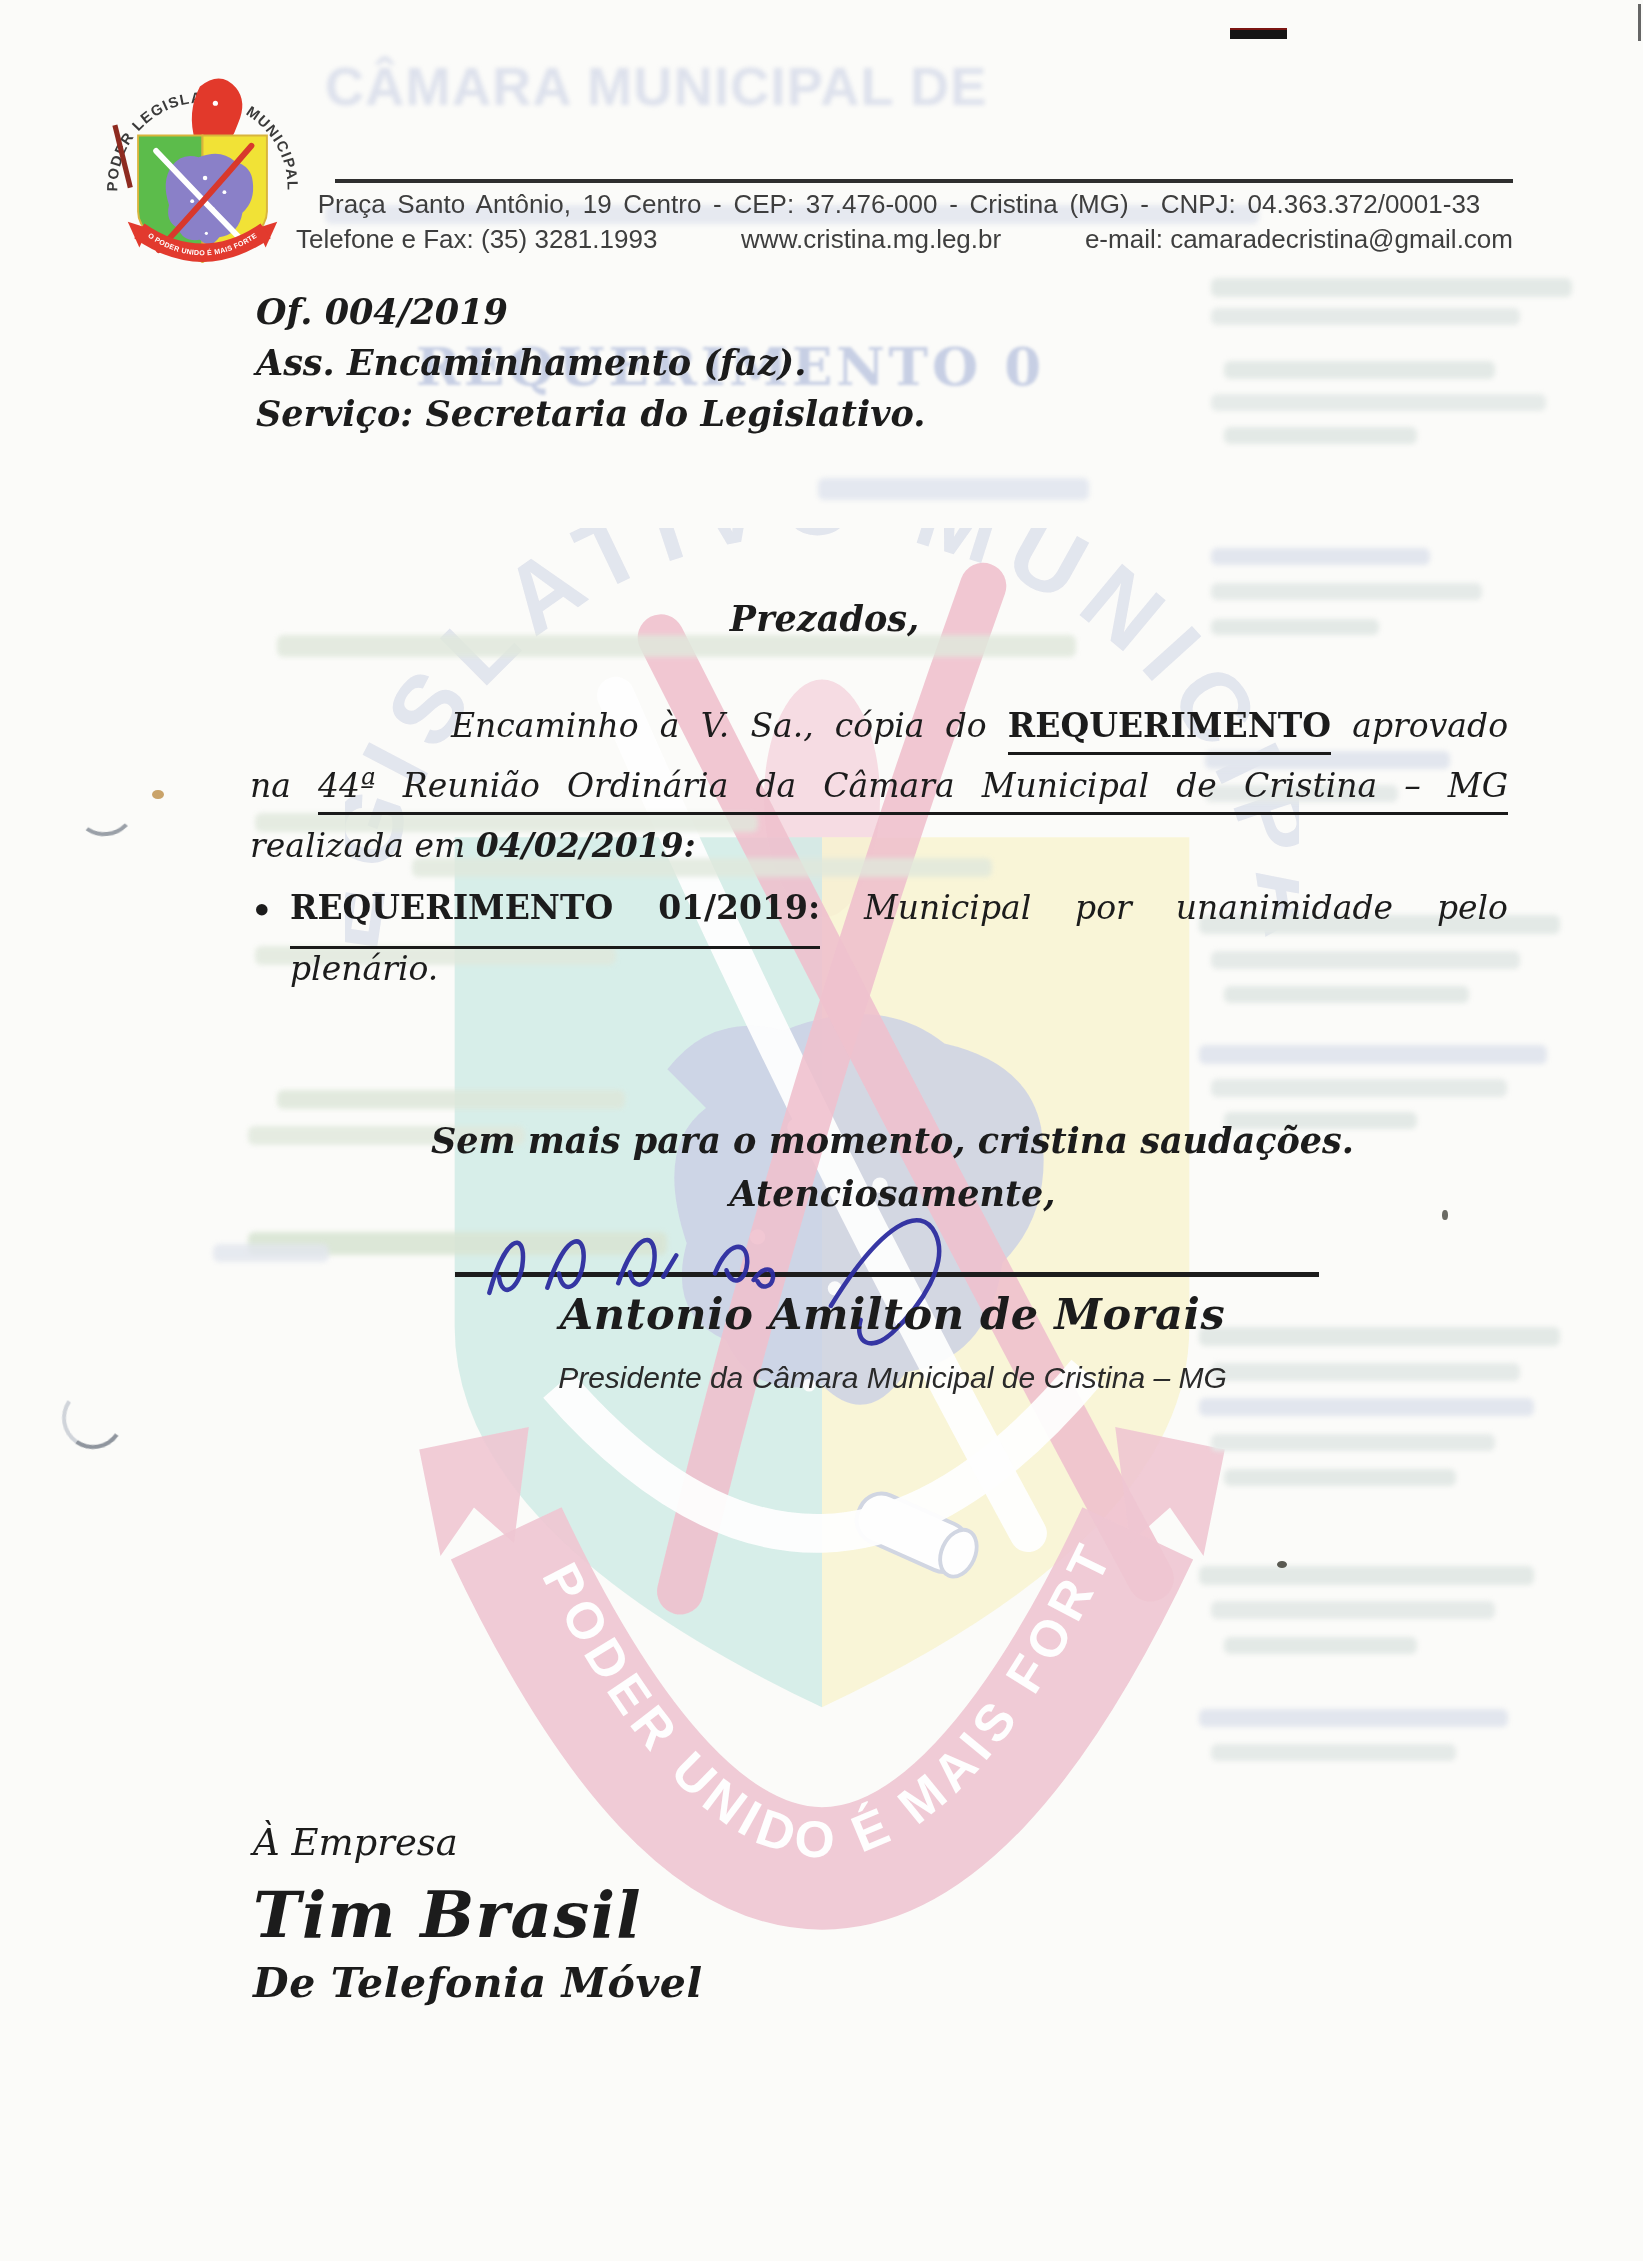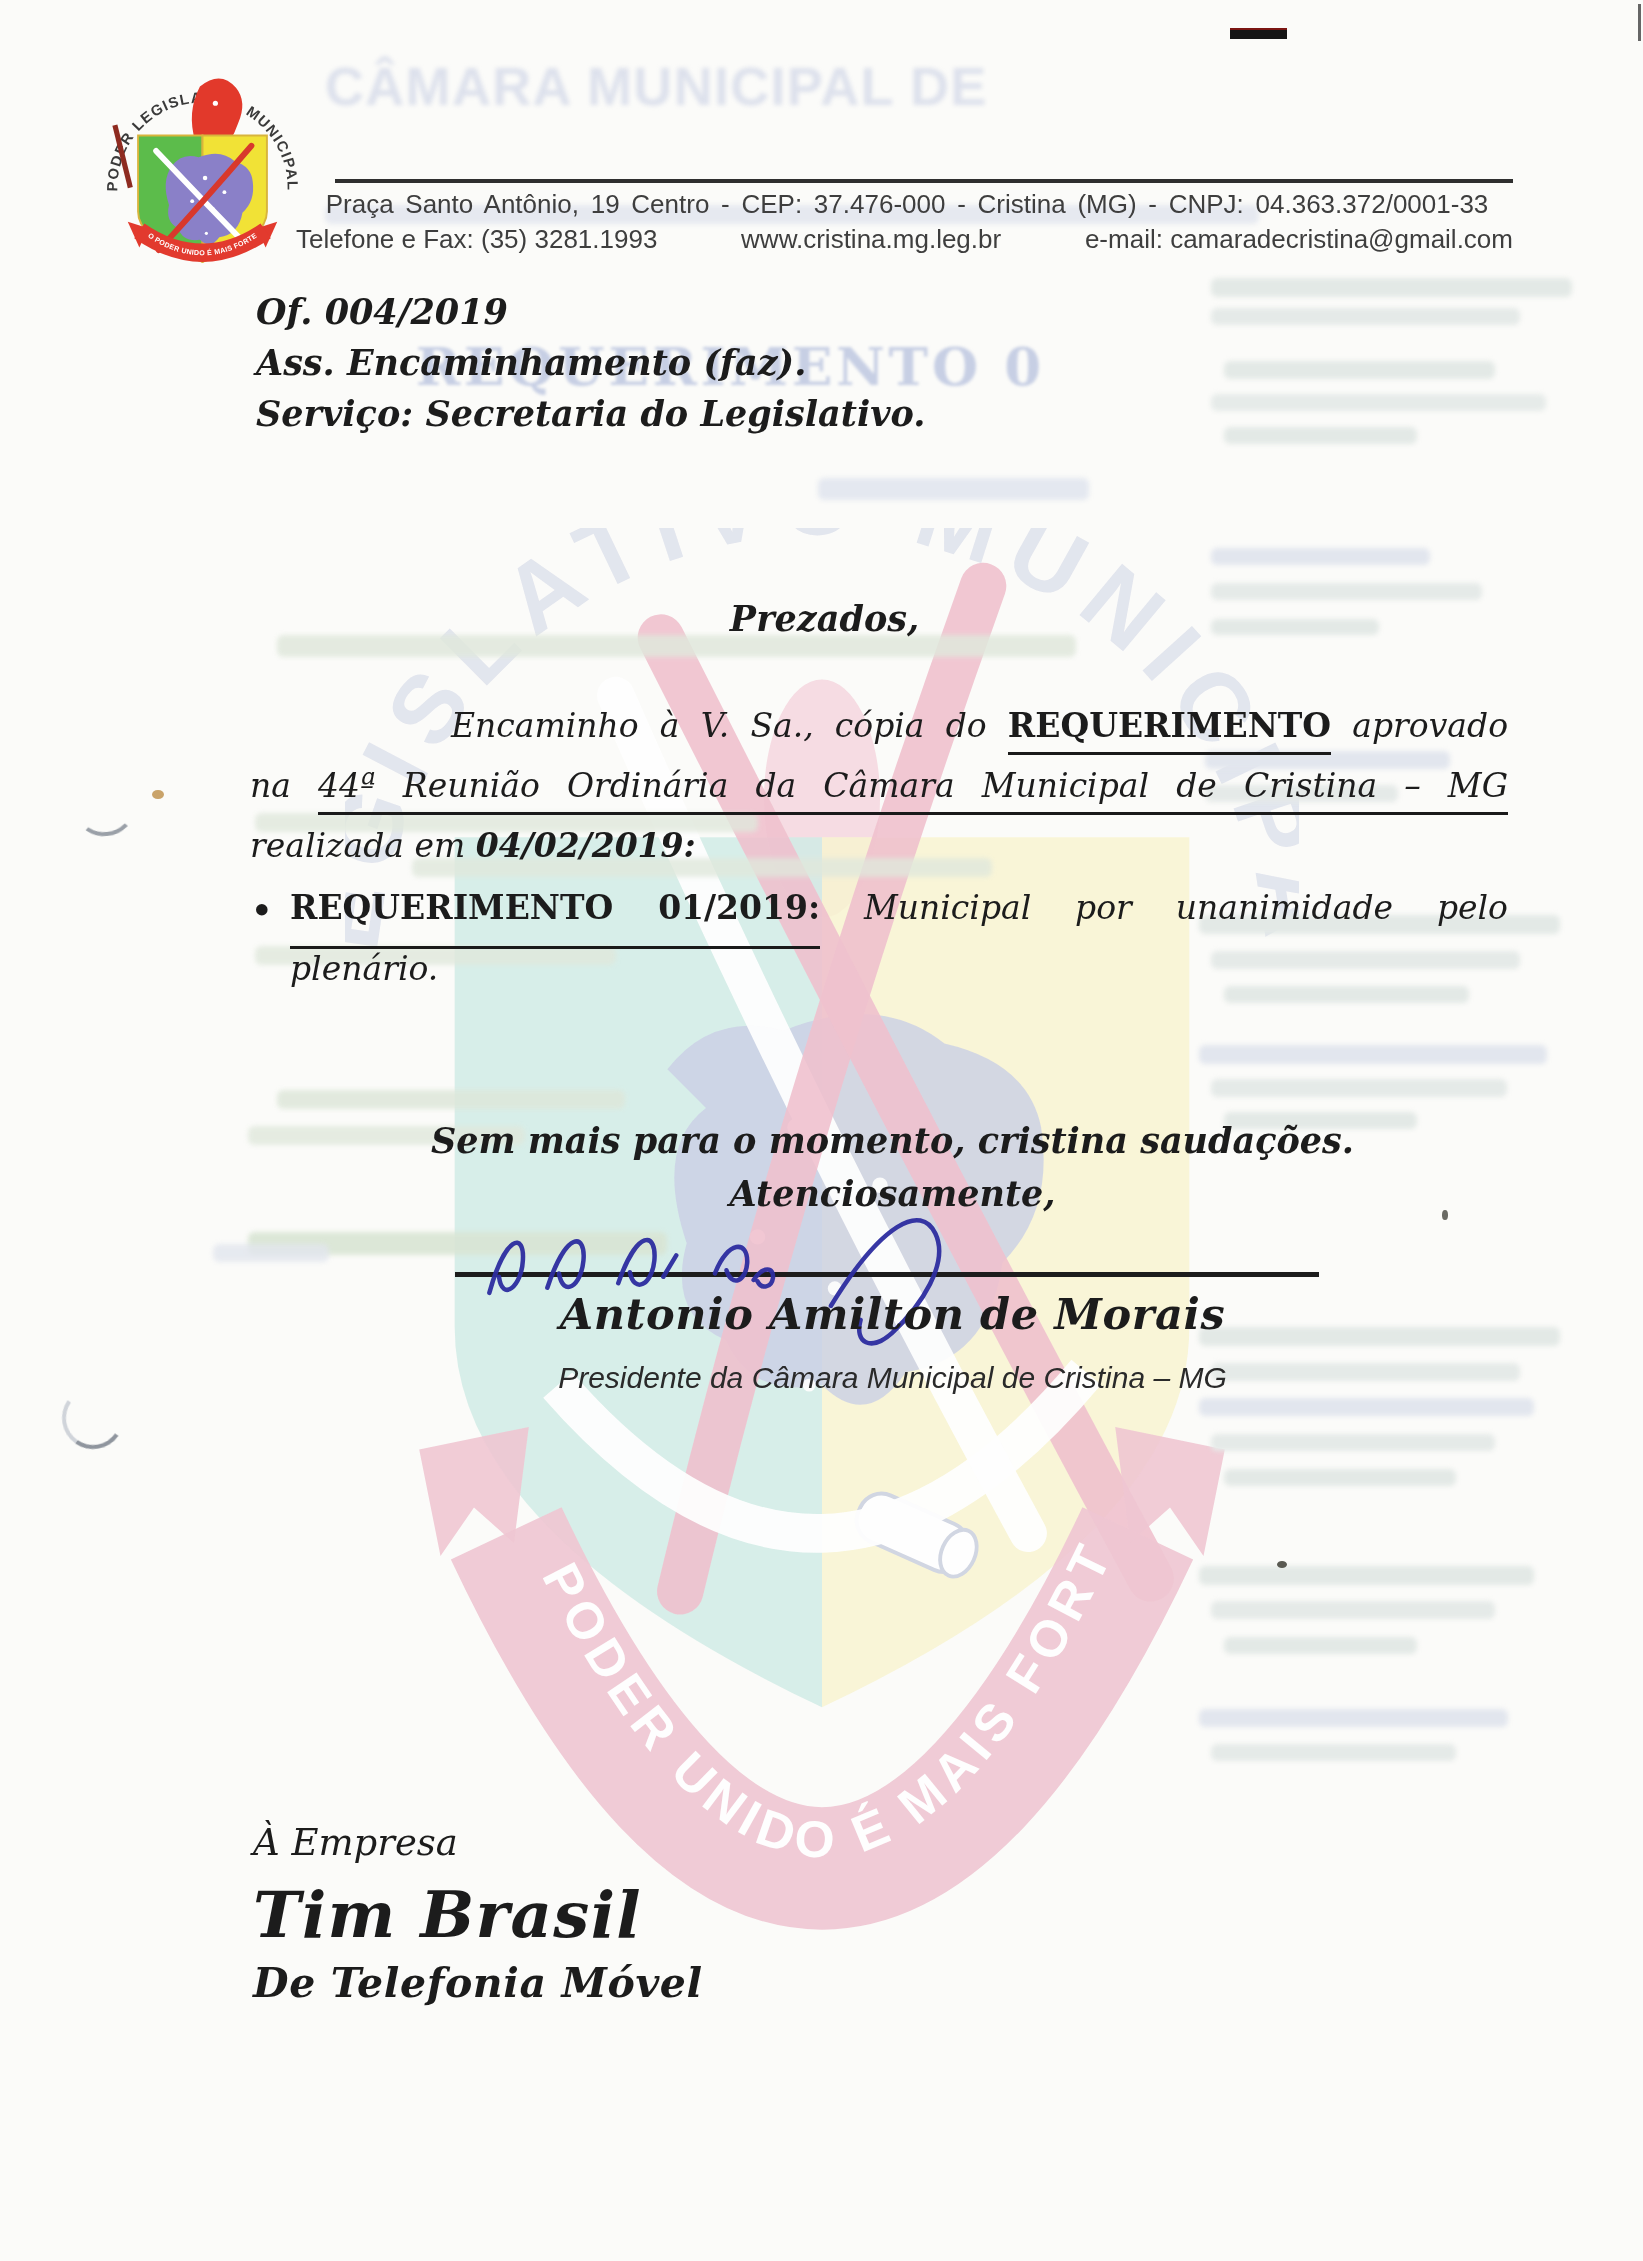--- a/index.html
+++ b/index.html
@@ -133,21 +133,21 @@
     <path fill="#e23a2e" d="M 40 268 L 72 278 L 58 308 L 40 268 Z"></path>
     <path fill="#e23a2e" d="M 272 268 L 240 278 L 254 308 L 272 268 Z"></path>
     <path d="M 58 282 Q 156 350 254 282" stroke="#e23a2e" stroke-width="28" fill="none"></path>
     <text font-family="Liberation Sans, sans-serif" font-size="11" font-weight="700" fill="#ffffff" letter-spacing="0.5">
       <textPath href="#lgRib" startOffset="50%" text-anchor="middle">O PODER UNIDO É MAIS FORTE</textPath>
     </text>
   </svg>
 
   <div class="abs" style="left:335px;top:179px;width:1178px;height:3.9px;background:#2f2f2f;"></div>
 
-  <div class="abs sans center" style="left:298px;top:189px;width:1218px;font-size:26px;color:#3e3e3e;word-spacing:4.5px;">Praça Santo Antônio, 19  Centro  -  CEP: 37.476-000  -  Cristina (MG)  -  CNPJ: 04.363.372/0001-33</div>
+  <div class="abs sans center" style="left:290px;top:189px;width:1218px;font-size:26px;color:#3e3e3e;word-spacing:4.5px;">Praça Santo Antônio, 19  Centro  -  CEP: 37.476-000  -  Cristina (MG)  -  CNPJ: 04.363.372/0001-33</div>
 
   <div class="abs sans" style="left:296px;top:224px;width:1217px;font-size:26px;color:#3e3e3e;display:flex;justify-content:space-between;">
     <span>Telefone e Fax: (35) 3281.1993</span>
     <span>www.cristina.mg.leg.br</span>
     <span>e-mail: camaradecristina@gmail.com</span>
   </div>
 
   <div class="abs ser bold" style="left:256px;top:286px;font-size:35px;line-height:51px;">
     <div>Of. 004/2019</div>
     <div>Ass. Encaminhamento (faz).</div>

